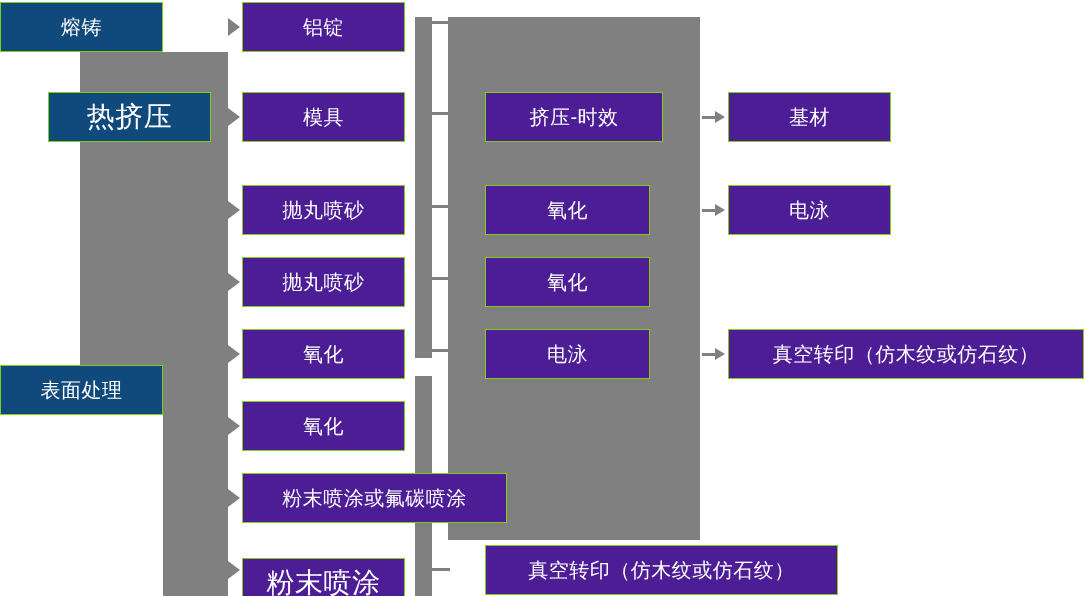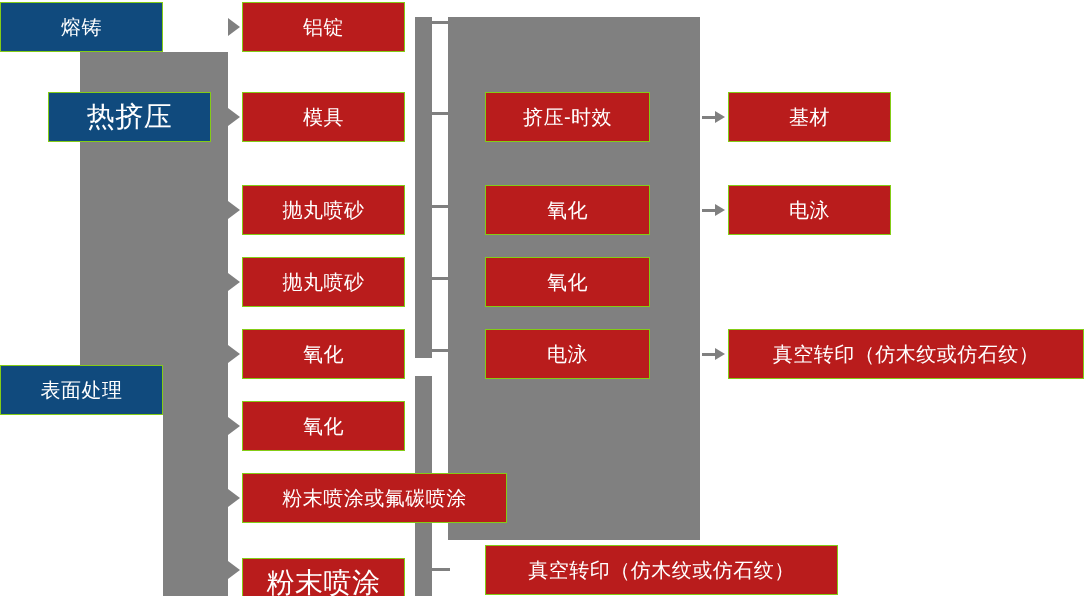--- a/index.html
+++ b/index.html
@@ -56,21 +56,21 @@
     display:flex;
     align-items:center;
     justify-content:center;
     color:#ffffff;
     border:1px solid #84cc16;
     letter-spacing:0.5px;
     white-space:nowrap;
     font-weight:400;
     text-align:center;
   }
-  .node.blue{ background:#b91c1c; }
+  .node.blue{ background:#4c1d95; }
   .node.navy{ background:#104A7D; }
 
   .node .label{ pointer-events:none; }
 </style>
 </head>
 <body>
 
 <div id="canvas">
 
   <div class="gray" style="left:80px;top:52px;width:148px;height:313px;"></div>
@@ -130,21 +130,21 @@
   <div class="node blue" style="left:242px;top:401px;width:163px;height:50px;font-size:20px;">
     <span class="label">氧化</span>
   </div>
   <div class="node blue" style="left:242px;top:473px;width:265px;height:50px;font-size:20px;">
     <span class="label">粉末喷涂或氟碳喷涂</span>
   </div>
   <div class="node blue" style="left:242px;top:545px;width:163px;height:50px;font-size:28px;margin-top:13px;">
     <span class="label">粉末喷涂</span>
   </div>
 
-  <div class="node blue" style="left:485px;top:92px;width:165px;height:50px;font-size:20px;">
+  <div class="node blue" style="left:485px;top:92px;width:178px;height:50px;font-size:20px;">
     <span class="label">挤压-时效</span>
   </div>
   <div class="node blue" style="left:485px;top:185px;width:165px;height:50px;font-size:20px;">
     <span class="label">氧化</span>
   </div>
   <div class="node blue" style="left:485px;top:257px;width:165px;height:50px;font-size:20px;">
     <span class="label">氧化</span>
   </div>
   <div class="node blue" style="left:485px;top:329px;width:165px;height:50px;font-size:20px;">
     <span class="label">电泳</span>

